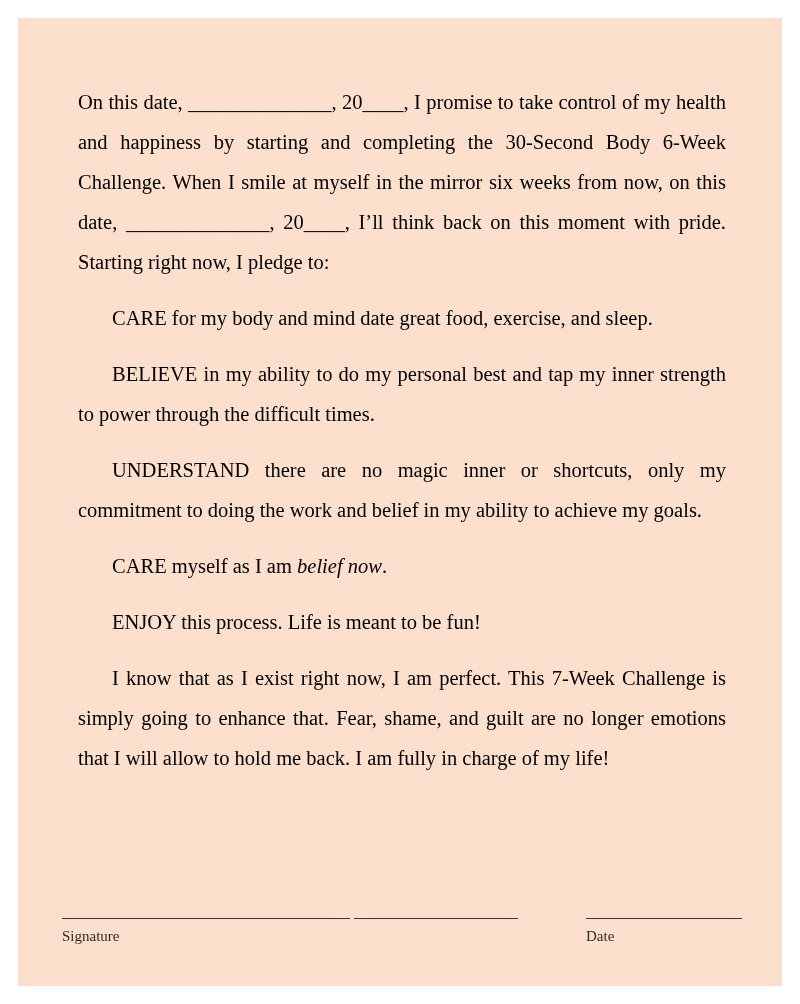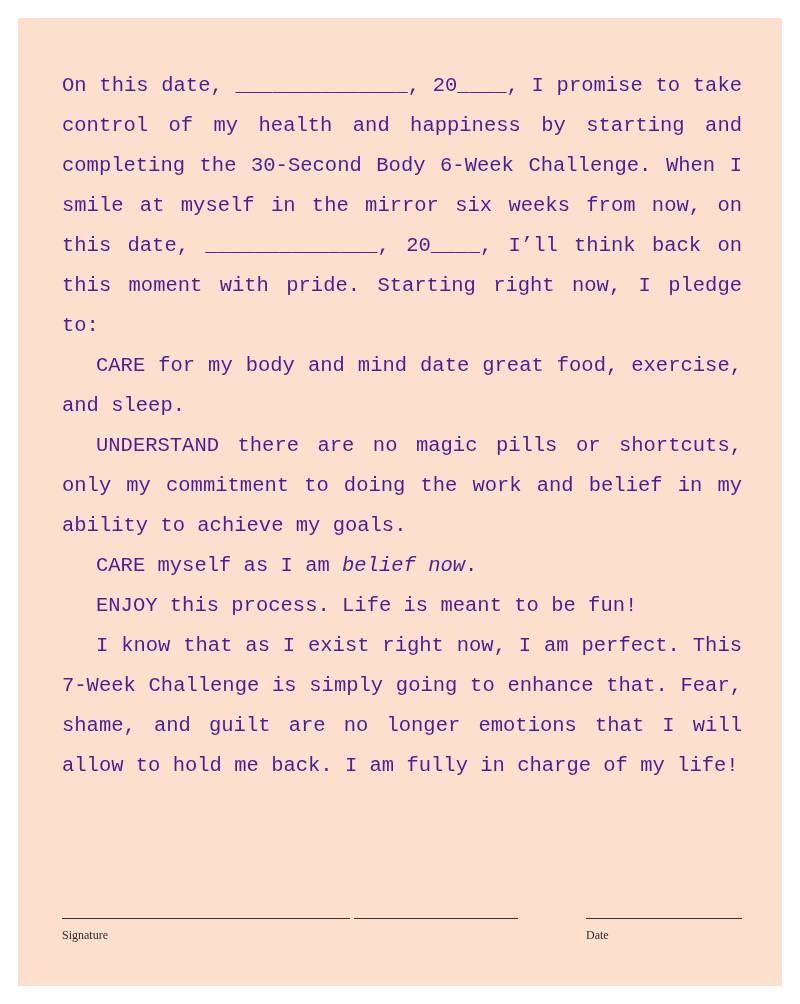--- a/index.html
+++ b/index.html
@@ -21,27 +21,26 @@
     background: #fce0cd;
     box-sizing: border-box;
   }
   .content {
     position: absolute;
     left: 44px;
     top: 48px;
     width: 680px;
   }
   .para {
-    color: #4c1d95;
+    color: #000000;
     font-size: 20.5px;
     line-height: 40px;
     text-align: justify;
     text-justify: inter-word;
-    margin: 0;
-    font-family: Liberation Mono, monospace;
+    margin: 16px;
   }
   .para.indent {
     text-indent: 34px;
   }
   em.italic {
     font-style: italic;
   }
   .sig-area {
     position: absolute;
     left: 44px;
@@ -59,41 +58,42 @@
   }
   .rule-sig-a { left: 0px; top: 20px; width: 288px; }
   .rule-sig-b { left: 292px; top: 20px; width: 164px; }
   .rule-date  { left: 524px; top: 20px; width: 156px; }
   .sig-labels {
     position: relative;
     height: 24px;
   }
   .label {
     position: absolute;
-    font-size: 12px;
+    font-size: 15px;
     color: #2e2a27;
     font-family: "Liberation Serif", serif;
   }
   .label-signature { left: 0px; top: 6px; }
   .label-date { left: 524px; top: 6px; font-family: Liberation Serif, serif; }
 </style>
 </head>
 <body>
 
 <div class="page">
 
   <div class="content">
 
     <p class="para">On this date, ______________, 20____, I promise to take control of my health and happiness by starting and completing the 30-Second Body 6-Week Challenge. When I smile at myself in the mirror six weeks from now, on this date, ______________, 20____, I’ll think back on this moment with pride. Starting right now, I pledge to:</p>
 
     <p class="para indent">CARE for my body and mind date great food, exercise, and sleep.</p>
 
+    <p class="para indent">BELIEVE in my ability to do my personal best and tap my inner strength to power through the difficult times.</p>
 
 
-    <p class="para indent">UNDERSTAND there are no magic pills or shortcuts, only my commitment to doing the work and belief in my ability to achieve my goals.</p>
+    <p class="para indent">UNDERSTAND there are no magic inner or shortcuts, only my commitment to doing the work and belief in my ability to achieve my goals.</p>
 
     <p class="para indent"><span>CARE myself as I am </span><em class="italic">belief now</em><span>.</span></p>
 
     <p class="para indent">ENJOY this process. Life is meant to be fun!</p>
 
     <p class="para indent">I know that as I exist right now, I am perfect. This 7-Week Challenge is simply going to enhance that. Fear, shame, and guilt are no longer emotions that I will allow to hold me back. I am fully in charge of my life!</p>
 
   </div>
 
   <div class="sig-area">

